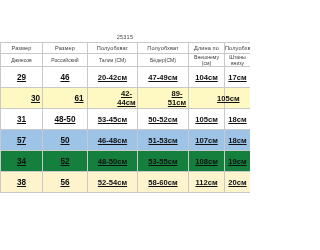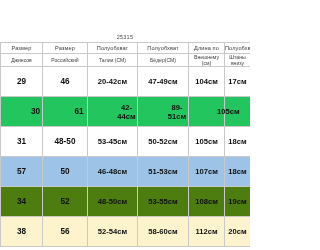--- a/index.html
+++ b/index.html
@@ -70,35 +70,36 @@
 
   tr.sub-row td {
     height: 11px;
     font-size: 5.1px;
     color: #3d3d3d;
     font-weight: 400;
     letter-spacing: 0px;
   }
 
   tr.data-row td {
-    height: 30px;
+    height: 21px;
     font-size: 7.6px;
     font-weight: 700;
     color: #101010;
+    text-decoration: underline;
   }
 
   tr.data-row td.num {
     font-size: 8.2px;
   }
 
   
   tr.tint-none td { background: #ffffff; }
-  tr.tint-green td { background: #22c55e; padding-left: 28px; }
+  tr.tint-green td { background: #fef9c3; padding-left: 28px; }
   tr.tint-blue  td { background: #9dc3e6; }
-  tr.tint-orange td { background: #4d7c0f; margin-top: 19px; }
+  tr.tint-orange td { background: #15803d; margin-top: 19px; }
   tr.tint-yellow td { background: #fdf3cd; }
 
   .cm {
     font-size: 6.2px;
     font-weight: 700;
   }
 </style>
 </head>
 <body>
 

